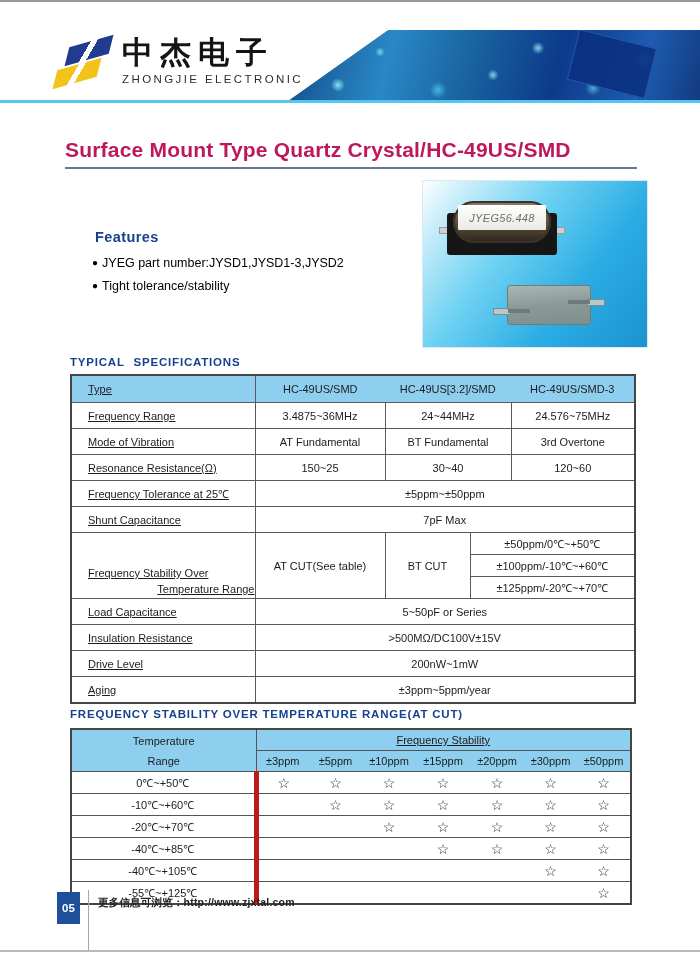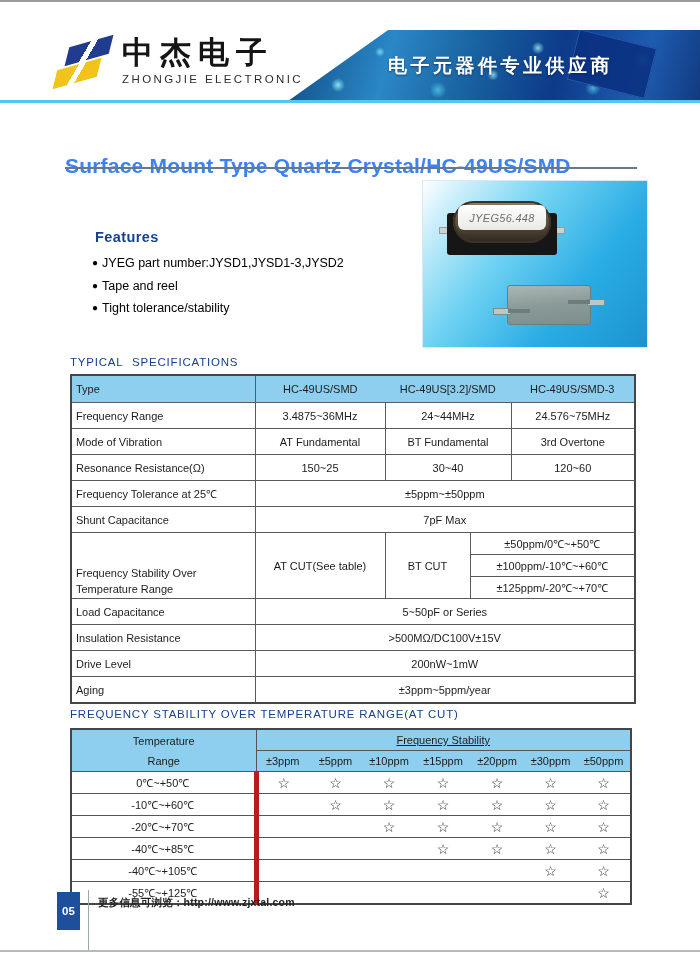--- a/index.html
+++ b/index.html
@@ -37,87 +37,87 @@
       linear-gradient(105deg,#0f4c86 0%,#2b87c6 25%,#18629f 45%,#0d3a8a 65%,#1e5cb0 85%,#123a80 100%);
   }
   .banner-chip{position:absolute;right:48px;top:8px;width:78px;height:50px;background:#0a2f80;
     transform:rotate(14deg);opacity:.85;border:1px solid #2a5cb0;}
   .banner-text{position:absolute;left:100px;top:0;height:71px;display:flex;align-items:center;
     color:#ffffff;font-size:19px;letter-spacing:3.5px;font-weight:bold;
     text-shadow:0 1px 2px rgba(0,30,70,.6);white-space:nowrap;}
   .cyan-line{left:0;top:100px;width:700px;height:3px;background:#55c6f0;}
 
   
-  .page-title{left:65px;top:154px;font-size:21px;font-weight:bold;color:#3b82f6;white-space:nowrap;letter-spacing:0.2px;}
+  .page-title{left:65px;top:138px;font-size:21px;font-weight:bold;color:#be185d;white-space:nowrap;letter-spacing:0.2px;}
   .title-rule{left:65px;top:167px;width:572px;height:2px;background:#66788a;}
 
   
   .features-heading{left:95px;top:229px;font-size:14.5px;font-weight:bold;color:#15418e;letter-spacing:0.4px;}
   .features-list{left:92px;top:252px;}
   .feature-item{font-size:12.5px;color:#000;line-height:21.5px;white-space:nowrap;}
   .feature-item .bullet{font-size:10px;margin-right:4px;vertical-align:1px;}
 
   
   .photo{
     left:422px;top:180px;width:226px;height:168px;
     background:linear-gradient(128deg,#ffffff 0%,#cdeffb 12%,#6fd2f2 38%,#2aace4 68%,#1b93cf 100%);
     border:1px solid #d9e9f2;box-sizing:border-box;
   }
   .xtal-top{position:absolute;left:22px;top:20px;width:114px;height:56px;}
   .xtal-base{position:absolute;left:2px;top:12px;width:110px;height:42px;background:#161616;border-radius:3px;}
   .xtal-can{position:absolute;left:8px;top:0;width:98px;height:42px;border-radius:21px;
     background:linear-gradient(180deg,#8d7f6b,#5a4c3c 55%,#2c261e);box-shadow:inset 0 0 0 2px #3a3228;}
-  .xtal-face{position:absolute;left:13px;top:4px;width:88px;height:25px;border-radius:6px;
+  .xtal-face{position:absolute;left:13px;top:4px;width:88px;height:25px;border-radius:1px;
     background:linear-gradient(180deg,#ffffff,#e9e9e4);display:flex;align-items:center;justify-content:center;}
   .xtal-label{font-size:11px;color:#6f6f6a;font-style:italic;letter-spacing:0.3px;white-space:nowrap;}
   .xtal-lead{position:absolute;width:9px;height:5px;background:#cfcfcf;border:1px solid #9a9a9a;}
   .xtal-lead.l{left:-6px;top:26px;}
   .xtal-lead.r{right:-6px;top:26px;}
   .xtal-bottom{position:absolute;left:84px;top:104px;width:84px;height:40px;
     background:linear-gradient(175deg,#aab6b4,#8a9a98 50%,#7e8e8c);
     border:1px solid #6d7d7b;border-radius:3px;box-sizing:border-box;}
   .xb-lead{position:absolute;height:5px;background:#bcc8c6;border:1px solid #7c8c8a;}
   .xb-lead.l{left:-15px;top:22px;width:16px;}
   .xb-lead.r{right:-15px;top:13px;width:16px;}
   .xb-notch{position:absolute;width:22px;height:4px;background:#6d7d7b;}
   .xb-notch.l{left:0;top:23px;}
   .xb-notch.r{right:0;top:14px;}
 
   
-  .section-heading{font-size:11.5px;font-weight:normal;color:#15418e;letter-spacing:0.8px;white-space:nowrap;}
+  .section-heading{font-size:11.5px;font-weight:bold;color:#15418e;letter-spacing:0.8px;white-space:nowrap;}
   .spec-heading{left:70px;top:356px;word-spacing:5px;}
   .stab-heading{left:70px;top:708px;}
 
   
   .spec-table{left:70px;top:374px;border-collapse:collapse;table-layout:fixed;width:564px;
     font-size:11px;color:#1c1c1c;border:2px solid #454545;}
   .spec-table td{border:1px solid #5a5a5a;height:25px;text-align:center;padding:0;overflow:hidden;white-space:nowrap;}
-  .spec-table td.lbl{text-align:left;padding-left:4px;}
+  .spec-table td.lbl{text-align:left;padding-left:16px;text-decoration:underline;}
   .spec-table tr.hdr td{background:#8ecff0;height:26px;}
   .types-flex{display:flex;width:100%;}
   .types-flex span{display:inline-block;text-align:center;}
   .spec-table tr.sub td{height:21px;}
   .stab-lbl div{line-height:13px;margin-top:32px;}
-  .stab-lbl div.gap{margin-top:3px;}
+  .stab-lbl div.gap{margin-top:3px;text-align:right;}
 
   
   .stab-table{left:70px;top:728px;border-collapse:collapse;table-layout:fixed;width:560px;
     font-size:11px;color:#1c1c1c;border:2px solid #454545;}
   .stab-table td{border:0;text-align:center;padding:0;overflow:hidden;white-space:nowrap;}
   .stab-table td.th{background:#8ecff0;}
   .stab-table td.temp-cell{border-right:1px solid #555;}
   .temp-cell div{line-height:20px;}
   .stab-table td.fs-cell{height:20px;border-bottom:1px solid #555;text-decoration:underline;}
   .stab-table tr.ppm-row td{height:20px;}
   .stab-table tr.data td{border-top:1px solid #555;height:21px;}
   .stab-table tr.data td.temp{border-right:5px solid #b91c1c;margin-left:36px;}
   .stab-table tr.data td.star{font-size:14px;color:#2a2a2a;}
 
   
-  .page-badge{left:57px;top:892px;width:23px;height:38px;background:#1d4f9b;color:#ffffff;
+  .page-badge{left:57px;top:892px;width:23px;height:32px;background:#1d4f9b;color:#ffffff;
     font-size:11.5px;font-weight:bold;display:flex;align-items:center;justify-content:center;}
   .footer-vline{left:88px;top:890px;width:1px;height:61px;background:#9aa8b0;}
   .footer-text{left:98px;top:896px;font-size:10.5px;color:#222;font-weight:bold;letter-spacing:0.2px;white-space:nowrap;}
 </style>
 </head>
 <body>
 
 <div class="abs top-frame-line"></div>
 
 <div class="abs logo">
@@ -126,31 +126,29 @@
     <div class="logo-bar yellow"></div>
   </div>
   <div class="logo-text">
     <div class="logo-cn">中杰电子</div>
     <div class="logo-en">ZHONGJIE ELECTRONIC</div>
   </div>
 </div>
 
 <div class="abs banner">
   <div class="banner-chip"></div>
-  <div class="banner-text">电子元器件专业供应商</div>
 </div>
 <div class="abs cyan-line"></div>
 
 <div class="abs page-title">Surface Mount Type Quartz Crystal/HC-49US/SMD</div>
 <div class="abs title-rule"></div>
 
 <div class="abs features-heading">Features</div>
 <div class="abs features-list">
   <div class="feature-item"><span class="bullet">●</span><span>JYEG part number:JYSD1,JYSD1-3,JYSD2</span></div>
-  <div class="feature-item"><span class="bullet">●</span><span>Tape and reel</span></div>
   <div class="feature-item"><span class="bullet">●</span><span>Tight tolerance/stability</span></div>
 </div>
 
 <div class="abs photo">
   <div class="xtal-top">
     <div class="xtal-lead l"></div>
     <div class="xtal-lead r"></div>
     <div class="xtal-base"></div>
     <div class="xtal-can"></div>
     <div class="xtal-face">

